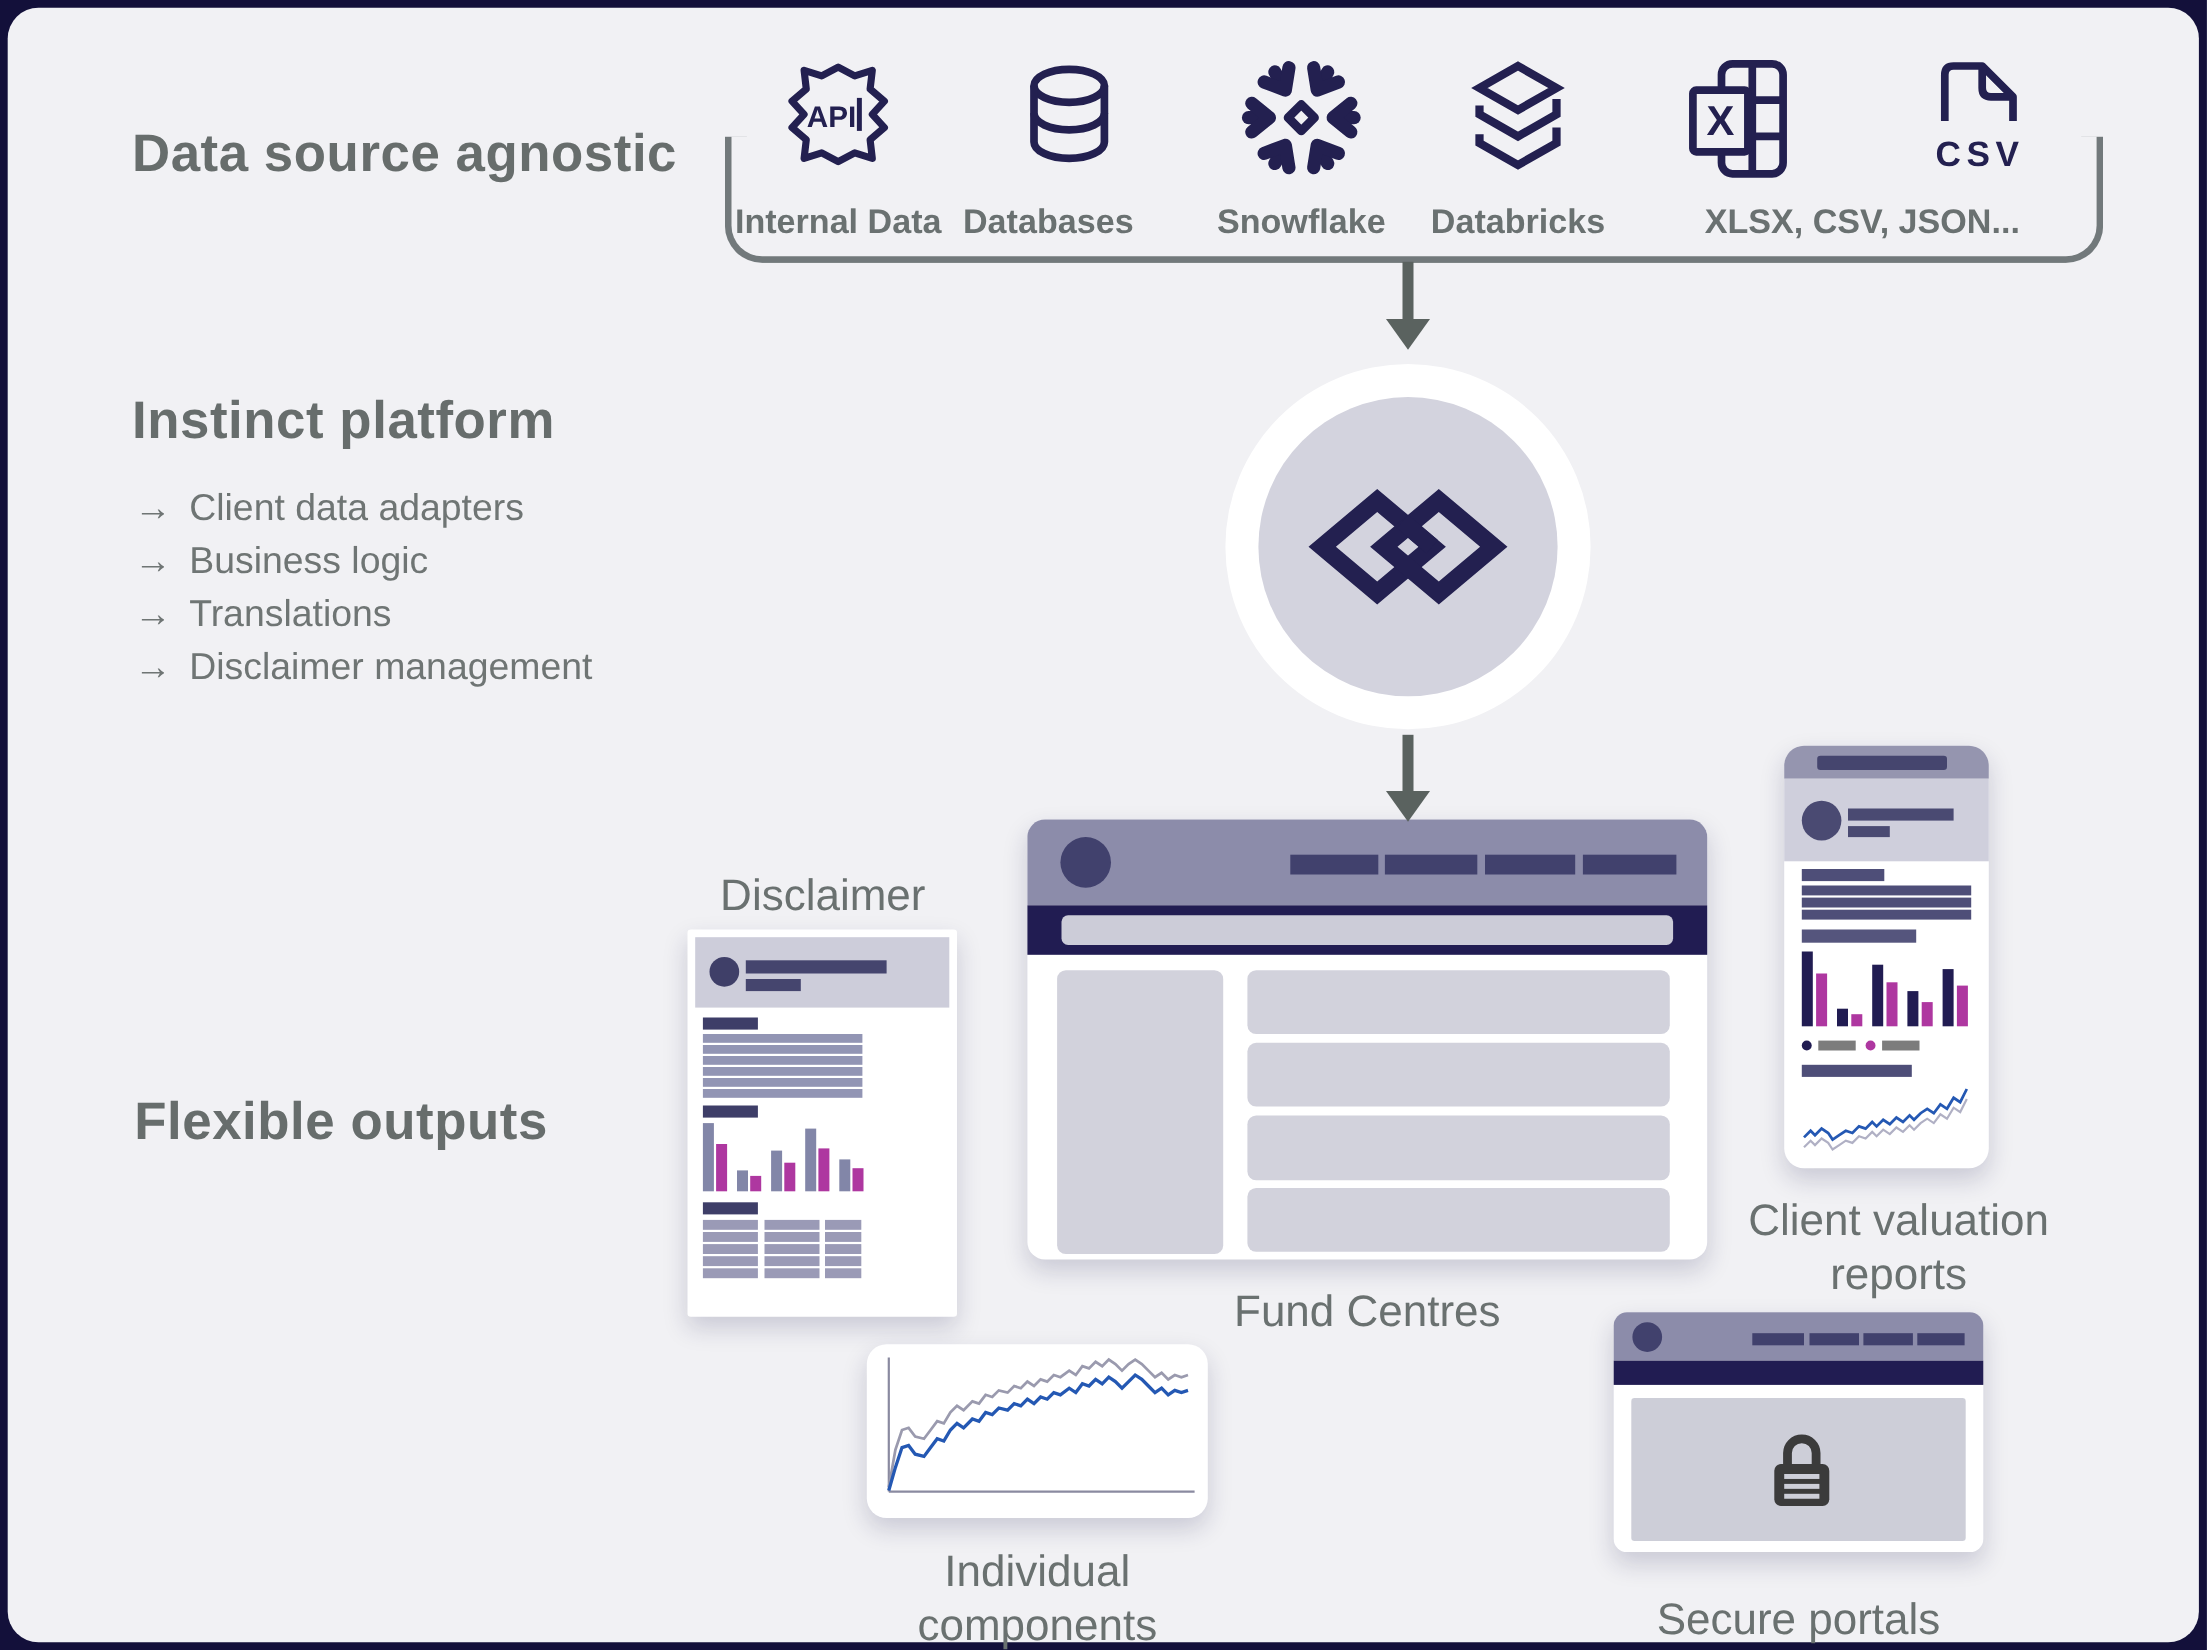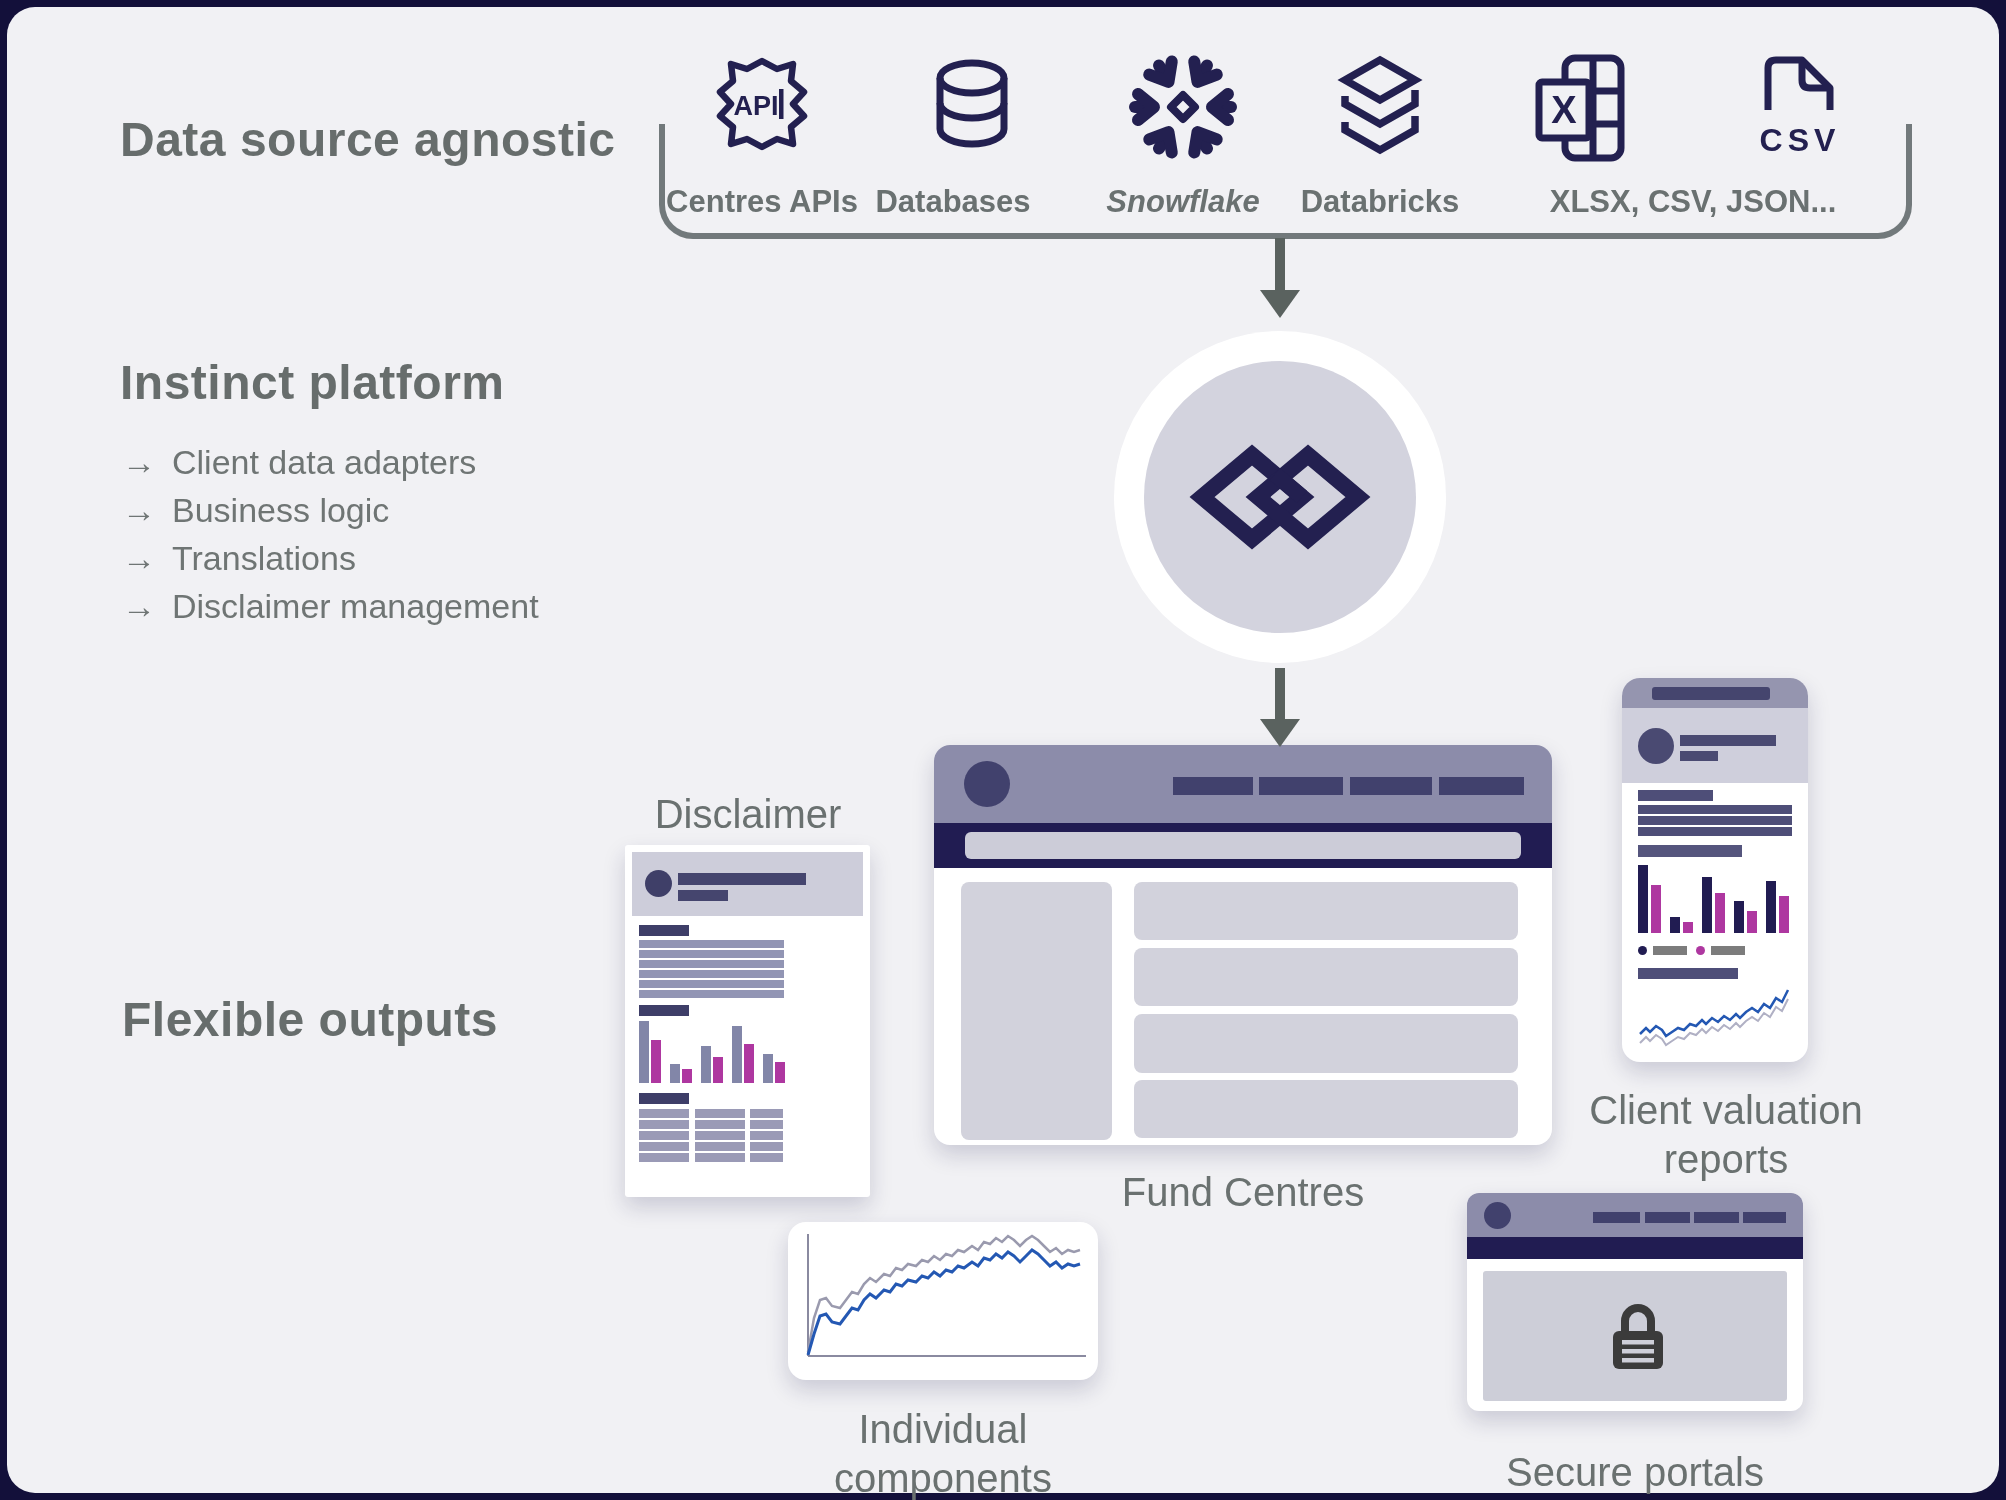--- a/index.html
+++ b/index.html
@@ -104,23 +104,23 @@
   </div>
 
   <div class="icon-box" style="left:1742px;">
     <svg width="110" height="118" viewBox="0 0 110 118">
       <path d="M26,62 V20 Q26,12 34,12 H60 L88,40 V62" fill="none" stroke="#232050" stroke-width="7" stroke-linejoin="round"></path>
       <path d="M60,12 V32 Q60,40 68,40 H88" fill="none" stroke="#232050" stroke-width="7"></path>
       <text x="58" y="103" text-anchor="middle" font-size="32" font-weight="700" letter-spacing="5" fill="#232050">CSV</text>
     </svg>
   </div>
 
-  <div class="src-label" style="left:652px;width:220px;">Centres APIs</div>
+  <div class="src-label" style="left:652px;width:220px;">Internal Data</div>
   <div class="src-label" style="left:843px;width:220px;">Databases</div>
-  <div class="src-label" style="left:1073px;width:220px;font-style:italic;">Snowflake</div>
+  <div class="src-label" style="left:1073px;width:220px;">Snowflake</div>
   <div class="src-label" style="left:1270px;width:220px;">Databricks</div>
   <div class="src-label" style="left:1543px;width:300px;">XLSX, CSV, JSON...</div>
 
   <div class="arrow-stem" style="left:1275px;top:238px;height:52px;"></div>
   <div class="arrow-head" style="left:1260px;top:290px;"></div>
 
   <div class="heading" style="left:120px;top:355px;">Instinct platform</div>
 
   <div class="feature-list">
     <div class="feature">

